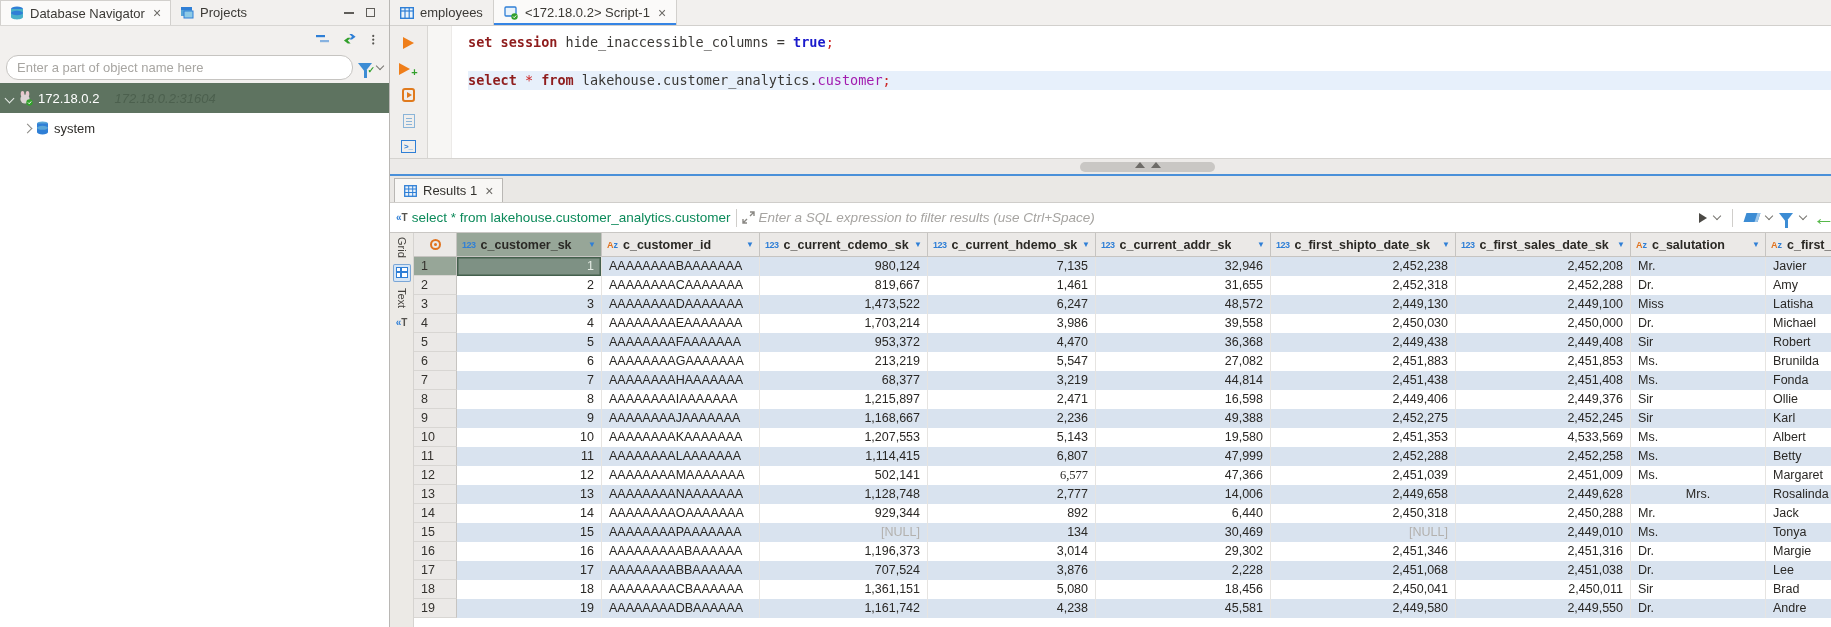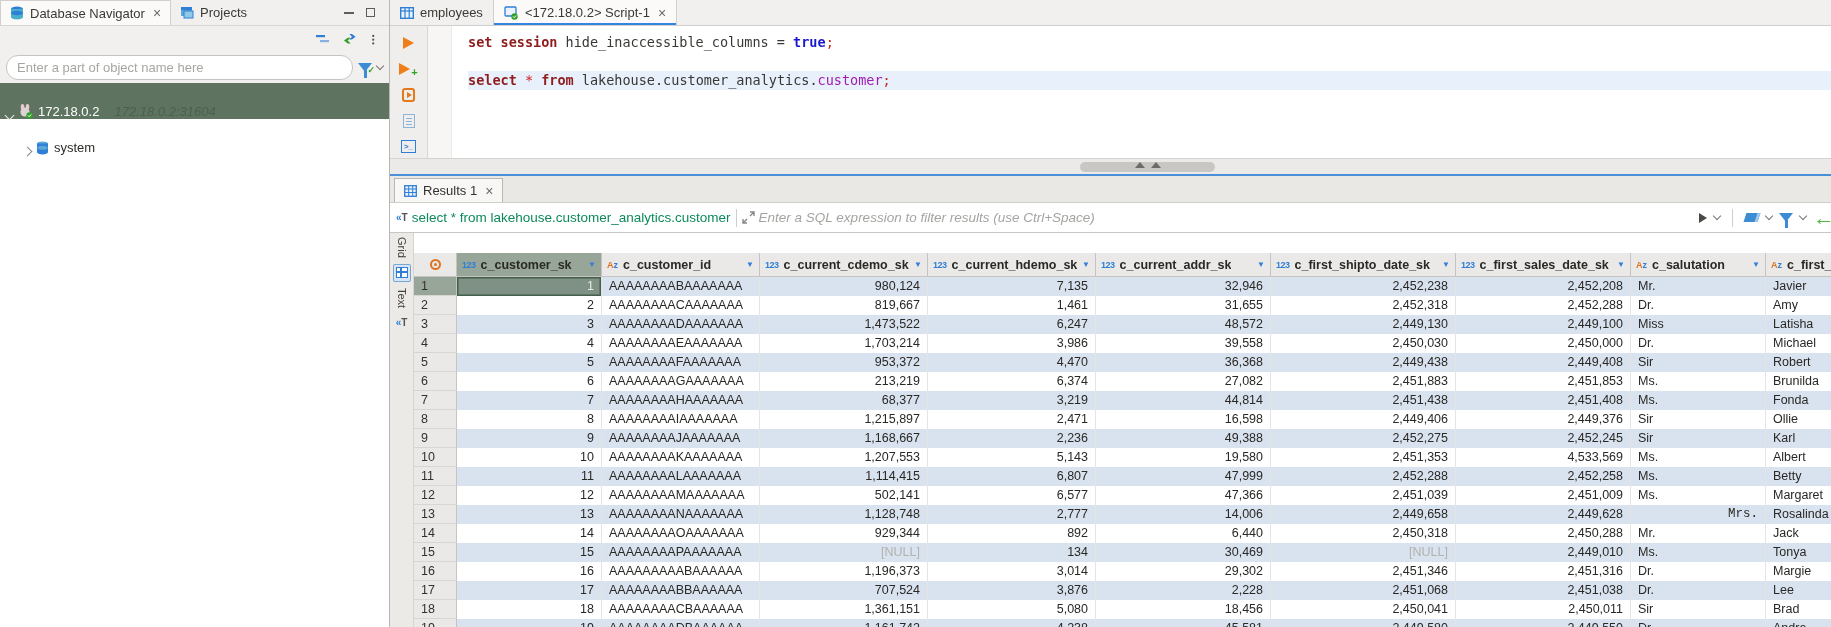--- a/index.html
+++ b/index.html
@@ -15,21 +15,21 @@
   .tab-close { color:#6b6965; font-size:14px; margin-left:2px; cursor:default; }
   .winbtns { margin-left:auto; display:flex; align-items:center; gap:12px; padding-right:14px; color:#5f5d59; }
   .minbtn { width:10px; height:2px; background:#5f5d59; display:inline-block; }
   .maxbtn { width:9px; height:9px; border:1.5px solid #5f5d59; display:inline-block; }
   .lp-toolbar { height:26px; display:flex; align-items:center; justify-content:flex-end; gap:14px; padding-right:14px; }
   .dots { color:#55534f; font-size:13px; font-weight:bold; letter-spacing:0; line-height:1; }
   .lp-search { height:31px; display:flex; align-items:center; gap:5px; padding:0 6px; }
   .lp-search input { flex:1; height:25px; border:1px solid #c6c4c1; border-radius:12px; padding:0 10px; font-size:13px; font-family:"Liberation Sans",sans-serif; color:#3b3935; background:#fff; outline:none; }
   .lp-search input::placeholder { color:#a8a6a2; }
   .lp-tree { background:#fff; height:calc(627px - 26px - 26px - 31px); font-size:13px; }
-  .tree-row { height:36px; display:flex; align-items:flex-end; gap:5px; padding-left:6px; white-space:nowrap; }
+  .tree-row { height:30px; display:flex; align-items:center; gap:5px; padding-left:6px; white-space:nowrap; }
   .tree-row.selected { background:#5e7360; color:#ffffff; }
   .tree-child { padding-left:24px; }
   .conn-detail { font-style:italic; color:#4c604e; margin-left:10px; }
   .chev { width:7px; height:7px; border-right:1.6px solid #8a8884; border-bottom:1.6px solid #8a8884; display:inline-block; flex:none; }
   .chev.right { transform:rotate(-45deg); }
   .chev.down  { transform:rotate(45deg); border-color:#e7ece7; }
 
   
   .editor-region { position:absolute; left:390px; top:0; width:1441px; height:627px; }
   .ed-tabbar { height:26px; background:#f2f0ee; border-bottom:1px solid #d2d0cd; display:flex; align-items:stretch; }
@@ -79,21 +79,21 @@
 
   .res-grid { position:absolute; top:57px; left:0; right:0; bottom:0; display:flex; }
   .strip { width:24px; background:#eceae6; border-right:1px solid #d5d3d0; display:flex; flex-direction:column; align-items:center; padding-top:4px; gap:6px; }
   .strip-label { writing-mode:vertical-rl; font-size:11px; color:#44423e; }
   .strip-icon { width:18px; height:18px; display:flex; align-items:center; justify-content:center; border-radius:2px; }
   .strip-icon.selected { background:#d6e6f6; box-shadow:inset 0 0 0 1px #7aa6d6; }
   .gridglyph { width:12px; height:11px; border:1.5px solid #2f7fd6; position:relative; background:#fff; }
   .gridglyph::before { content:""; position:absolute; left:3.5px; top:0; width:1.5px; height:100%; background:#2f7fd6; }
   .gridglyph::after { content:""; position:absolute; left:0; top:3px; width:100%; height:1.5px; background:#2f7fd6; }
   .grid-scroll { flex:1; overflow:hidden; background:#ffffff; }
-  .grid-header { height:24px; display:flex; background:#ebe9e7; border-bottom:1px solid #c6c4c1; font-size:12.5px;margin-top:20px; }
+  .grid-header { height:24px; display:flex; background:#ebe9e7; border-bottom:1px solid #c6c4c1; font-size:12.5px; }
   .gh-rownum { width:43px; flex:none; border-right:1px solid #c6c4c1; display:flex; align-items:center; justify-content:center; }
   .record-icon { width:11px; height:11px; border:2px solid #e0731f; border-radius:50%; position:relative; }
   .record-icon::after { content:""; position:absolute; left:2.3px; top:2.3px; width:3px; height:3px; border-radius:50%; background:#e0731f; }
   .gh-cell { flex:none; display:flex; align-items:center; gap:5px; padding:0 5px; border-right:1px solid #c6c4c1; overflow:hidden; white-space:nowrap; }
   .gh-cell.sel { background:#97a698; }
   .gh-label { font-weight:bold; color:#2b2925; overflow:hidden; }
   .type-icon { font-size:9px; font-weight:bold; flex:none; }
   .type-icon.num { color:#2f7fd6; letter-spacing:-0.5px; }
   .type-icon .az-a { color:#e0731f; } .type-icon .az-z { color:#2f7fd6; }
   .sort-arrow { color:#2f7fd6; font-size:8px; margin-left:auto; flex:none; }
@@ -410,21 +410,21 @@
               <div class="g-cell" style="width: 185px; text-align: right;">2,449,438</div>
               <div class="g-cell" style="width: 175px; text-align: right;">2,449,408</div>
               <div class="g-cell" style="width: 135px; text-align: left;">Sir</div>
               <div class="g-cell" style="width: 120px; text-align: left;">Robert</div>
             </div>
             <div class="g-row even">
               <div class="g-rownum">6</div>
               <div class="g-cell" style="width: 145px; text-align: right;">6</div>
               <div class="g-cell" style="width: 158px; text-align: left;">AAAAAAAAGAAAAAAA</div>
               <div class="g-cell" style="width: 168px; text-align: right;">213,219</div>
-              <div class="g-cell" style="width: 168px; text-align: right;">6,374</div>
+              <div class="g-cell" style="width: 168px; text-align: right;">5,547</div>
               <div class="g-cell" style="width: 175px; text-align: right;">27,082</div>
               <div class="g-cell" style="width: 185px; text-align: right;">2,451,883</div>
               <div class="g-cell" style="width: 175px; text-align: right;">2,451,853</div>
               <div class="g-cell" style="width: 135px; text-align: left;">Ms.</div>
               <div class="g-cell" style="width: 120px; text-align: left;">Brunilda</div>
             </div>
             <div class="g-row odd">
               <div class="g-rownum">7</div>
               <div class="g-cell" style="width: 145px; text-align: right;">7</div>
               <div class="g-cell" style="width: 158px; text-align: left;">AAAAAAAAHAAAAAAA</div>
@@ -482,37 +482,37 @@
               <div class="g-cell" style="width: 185px; text-align: right;">2,452,288</div>
               <div class="g-cell" style="width: 175px; text-align: right;">2,452,258</div>
               <div class="g-cell" style="width: 135px; text-align: left;">Ms.</div>
               <div class="g-cell" style="width: 120px; text-align: left;">Betty</div>
             </div>
             <div class="g-row even">
               <div class="g-rownum">12</div>
               <div class="g-cell" style="width: 145px; text-align: right;">12</div>
               <div class="g-cell" style="width: 158px; text-align: left;">AAAAAAAAMAAAAAAA</div>
               <div class="g-cell" style="width: 168px; text-align: right;">502,141</div>
-              <div class="g-cell" style="width: 168px; text-align: right;">6,577</div>
+              <div class="g-cell" style="width: 168px; text-align: right; font-family: Liberation Serif, serif;">6,577</div>
               <div class="g-cell" style="width: 175px; text-align: right;">47,366</div>
               <div class="g-cell" style="width: 185px; text-align: right;">2,451,039</div>
               <div class="g-cell" style="width: 175px; text-align: right;">2,451,009</div>
               <div class="g-cell" style="width: 135px; text-align: left;">Ms.</div>
               <div class="g-cell" style="width: 120px; text-align: left;">Margaret</div>
             </div>
             <div class="g-row odd">
               <div class="g-rownum">13</div>
               <div class="g-cell" style="width: 145px; text-align: right;">13</div>
               <div class="g-cell" style="width: 158px; text-align: left;">AAAAAAAANAAAAAAA</div>
               <div class="g-cell" style="width: 168px; text-align: right;">1,128,748</div>
               <div class="g-cell" style="width: 168px; text-align: right;">2,777</div>
               <div class="g-cell" style="width: 175px; text-align: right;">14,006</div>
               <div class="g-cell" style="width: 185px; text-align: right;">2,449,658</div>
               <div class="g-cell" style="width: 175px; text-align: right;">2,449,628</div>
-              <div class="g-cell" style="width: 135px; text-align: right; font-family: Liberation Mono, monospace;">Mrs.</div>
+              <div class="g-cell" style="width: 135px; text-align: center;">Mrs.</div>
               <div class="g-cell" style="width: 120px; text-align: left;">Rosalinda</div>
             </div>
             <div class="g-row even">
               <div class="g-rownum">14</div>
               <div class="g-cell" style="width: 145px; text-align: right;">14</div>
               <div class="g-cell" style="width: 158px; text-align: left;">AAAAAAAAOAAAAAAA</div>
               <div class="g-cell" style="width: 168px; text-align: right;">929,344</div>
               <div class="g-cell" style="width: 168px; text-align: right;">892</div>
               <div class="g-cell" style="width: 175px; text-align: right;">6,440</div>
               <div class="g-cell" style="width: 185px; text-align: right;">2,450,318</div>

